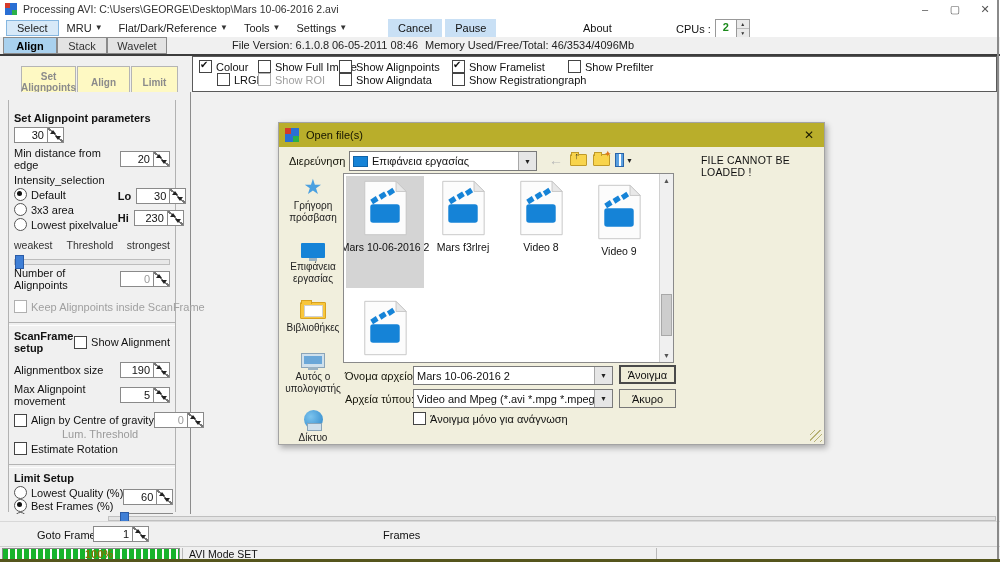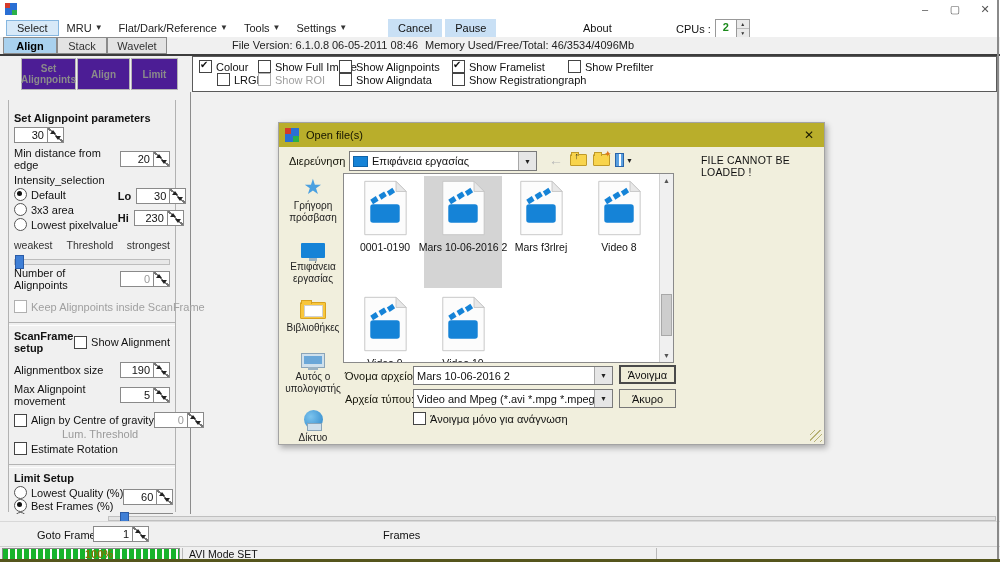--- a/index.html
+++ b/index.html
@@ -29,21 +29,21 @@
   .vspin span:last-child{border-bottom:none;}
 
   
   .tabrow{position:absolute;left:0;top:37px;width:100%;height:17px;background:#f0f0f0;border-bottom:2px solid #3c3c3c;}
   .tab{position:absolute;top:0;height:15px;display:flex;align-items:center;justify-content:center;border:1px solid #8a8a8a;background:#e3e3e3;color:#333;}
   .tab.active{background:#a9d1ee;font-weight:bold;color:#000;}
   .tabinfo{position:absolute;top:2px;color:#222;}
 
   
   .toolrow{position:absolute;left:0;top:56px;width:100%;height:36px;background:#f0f0f0;}
-  .bigbtn{position:absolute;top:2px;height:30px;background:#4c1d95;border:1px solid #b5b5b5;color:#8b8b8b;font-weight:bold;font-size:10px;display:flex;align-items:center;justify-content:center;text-align:center;line-height:11px;}
+  .bigbtn{position:absolute;top:10px;height:30px;background:#fef9c3;border:1px solid #b5b5b5;color:#8b8b8b;font-weight:bold;font-size:10px;display:flex;align-items:center;justify-content:center;text-align:center;line-height:11px;}
   .checkpanel{position:absolute;left:192px;top:0;width:803px;height:34px;background:#fff;border:1px solid #5a5a5a;}
   .ccol{position:absolute;top:3px;display:flex;flex-direction:column;gap:0;}
 
   
   .cb{display:inline-flex;align-items:center;gap:4px;white-space:nowrap;}
   .cb .box{width:11px;height:11px;border:1px solid #444;background:#fff;position:relative;flex:none;}
   .cb.checked .box:after{content:"✔";position:absolute;top:-2px;left:0;font-size:10px;color:#111;}
   .cb.disabled{color:#a0a0a0;}
   .cb.disabled .box{border-color:#b0b0b0;}
   .rb{display:inline-flex;align-items:center;gap:4px;white-space:nowrap;}
@@ -138,20 +138,21 @@
   .grip{position:absolute;right:2px;bottom:2px;width:12px;height:12px;
     background:repeating-linear-gradient(135deg,transparent 0 3px,#b8b276 3px 4px);}
 </style>
 </head>
 <body>
 
 <div class="screen">
 
   <div class="titlebar">
     <span class="appicon"></span>
+    <span class="wtitle">Processing AVI: C:\Users\GEORGE\Desktop\Mars 10-06-2016 2.avi</span>
     <span class="wctrls">
       <span class="wbtn">–</span>
       <span class="wbtn">▢</span>
       <span class="wbtn">✕</span>
     </span>
   </div>
 
   <div class="menubar">
     <span class="mitem hl">Select</span>
     <span class="mitem">
@@ -487,33 +488,20 @@
       <div class="place">
         <span class="pico">
             <span class="ico-net"></span>
           </span>
         <span class="plabel">Δίκτυο</span>
       </div>
     </div>
 
     <div class="filelist">
       <div class="fitems">
-        <div class="fitem">
-          <svg class="vicon" viewBox="0 0 50 60">
-              <path d="M3 1h34l11 11v47H3z" fill="#fcfcfc" stroke="#c4c4c4"></path>
-              <path d="M37 1l11 11H37z" fill="#e8e8e8" stroke="#c4c4c4"></path>
-              <g fill="#1583d7">
-                <path d="M9 21l6-4 3 5-6 4z"></path>
-                <path d="M18 16l6-4 3 5-6 4z"></path>
-                <path d="M27 12l6-4 3 5-6 4z"></path>
-                <rect x="9" y="26" width="32" height="20" rx="3"></rect>
-              </g>
-            </svg>
-          <span class="fname">0001-0190</span>
-        </div>
         <div class="fitem selected">
           <svg class="vicon" viewBox="0 0 50 60">
               <path d="M3 1h34l11 11v47H3z" fill="#fcfcfc" stroke="#c4c4c4"></path>
               <path d="M37 1l11 11H37z" fill="#e8e8e8" stroke="#c4c4c4"></path>
               <g fill="#1583d7">
                 <path d="M9 21l6-4 3 5-6 4z"></path>
                 <path d="M18 16l6-4 3 5-6 4z"></path>
                 <path d="M27 12l6-4 3 5-6 4z"></path>
                 <rect x="9" y="26" width="32" height="20" rx="3"></rect>
               </g>

